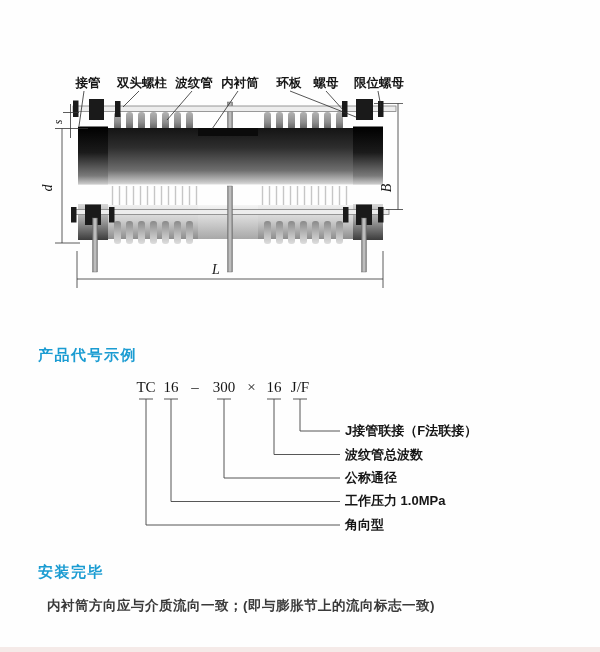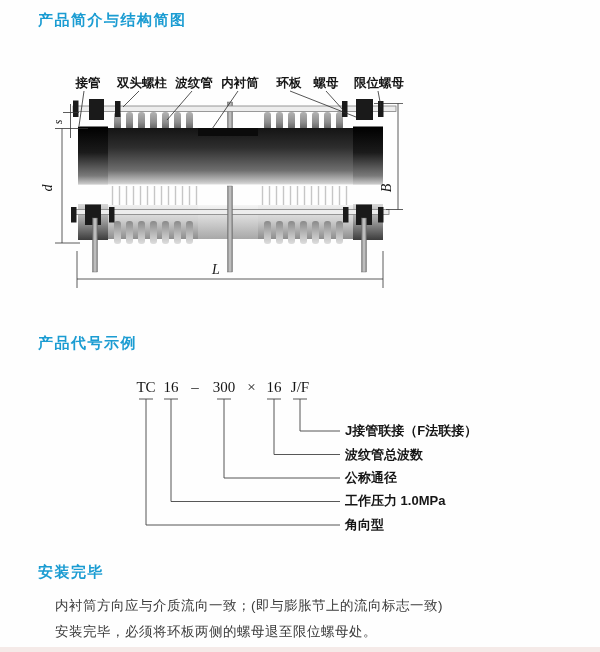--- a/index.html
+++ b/index.html
@@ -1,33 +1,32 @@
 <!DOCTYPE html>
 <html><head>
 <meta charset="utf-8">
 <style>
   html,body{margin:0;padding:0;}
   body{width:600px;height:652px;background:#ffffff;font-family:"Liberation Sans",sans-serif;}
   .page{position:relative;width:600px;height:652px;background:#fefefe;overflow:hidden;}
   .sec-title{position:absolute;left:38px;font-size:15px;font-weight:bold;color:#1b9cd2;letter-spacing:1.5px;}
   svg{position:absolute;display:block;}
-  .install-line{position:absolute;left:55px;font-size:13.5px;font-weight:400;color:#3a3a3a;letter-spacing:0.5px;white-space:nowrap;}
+  .install-line{position:absolute;left:47px;font-size:13.5px;font-weight:700;color:#3a3a3a;letter-spacing:0.5px;white-space:nowrap;}
   .bottom-strip{position:absolute;left:0;bottom:0;width:600px;height:5px;background:#f5eae8;}
   text{fill:#151515;}
   .part-label{font-size:12.5px;font-weight:bold;font-family:"Liberation Sans",sans-serif;}
   .dim-label{font-size:14px;font-style:italic;font-family:"Liberation Serif",serif;}
   .code-seg{font-size:15px;font-family:"Liberation Serif",serif;}
   .code-meaning{font-size:13px;font-weight:bold;font-family:"Liberation Sans",sans-serif;}
 </style>
 </head>
 <body>
 
 <div class="page">
 
-  <div class="sec-title" style="top:11px;">产品简介与结构简图</div>
 
   <svg viewBox="30 60 450 250" style="left:30px;top:60px;width:450px;height:250px;">
     <defs>
       <linearGradient id="gBodyU" x1="0" y1="0" x2="0" y2="1">
         <stop offset="0" stop-color="#141414"></stop>
           <stop offset="0.35" stop-color="#2e2e2e"></stop>
         <stop offset="0.75" stop-color="#6e6e6e"></stop>
           <stop offset="0.95" stop-color="#c2c2c2"></stop>
         <stop offset="1" stop-color="#dcdcdc"></stop>
       </linearGradient>
@@ -208,21 +207,21 @@
     <text class="dim-label" x="390.5" y="188" text-anchor="middle" transform="rotate(-90 390.5 188)">B</text>
 
     <g stroke="#333" stroke-width="0.8">
       <line x1="77" y1="251" x2="77" y2="288"></line>
       <line x1="383" y1="251" x2="383" y2="288"></line>
       <line x1="77" y1="279" x2="383" y2="279"></line>
     </g>
     <text class="dim-label" x="216" y="274" text-anchor="middle">L</text>
   </svg>
 
-  <div class="sec-title" style="top:334px;">产品代号示例</div>
+  <div class="sec-title" style="top:346px;">产品代号示例</div>
 
   <svg viewBox="130 375 390 170" style="left:130px;top:375px;width:390px;height:170px;">
     <g>
       <text class="code-seg" x="146" y="392" text-anchor="middle">TC</text>
       <text class="code-seg" x="171" y="392" text-anchor="middle">16</text>
       <text class="code-seg" x="195" y="392" text-anchor="middle">–</text>
       <text class="code-seg" x="224" y="392" text-anchor="middle">300</text>
       <text class="code-seg" x="251.5" y="392" text-anchor="middle">×</text>
       <text class="code-seg" x="274" y="392" text-anchor="middle">16</text>
       <text class="code-seg" x="300" y="392" text-anchor="middle">J/F</text>
@@ -238,16 +237,15 @@
       <text class="code-meaning" x="345" y="435">J接管联接（F法联接）</text>
       <text class="code-meaning" x="345" y="459">波纹管总波数</text>
       <text class="code-meaning" x="345" y="482">公称通径</text>
       <text class="code-meaning" x="345" y="505">工作压力 1.0MPa</text>
       <text class="code-meaning" x="345" y="529">角向型</text>
     </g>
   </svg>
 
   <div class="sec-title" style="top:563px;">安装完毕</div>
   <div class="install-line" style="top:597px;">内衬筒方向应与介质流向一致；(即与膨胀节上的流向标志一致)</div>
-  <div class="install-line" style="top:623px;">安装完毕，必须将环板两侧的螺母退至限位螺母处。</div>
 
   <div class="bottom-strip"></div>
 </div>
 
 </body></html>

